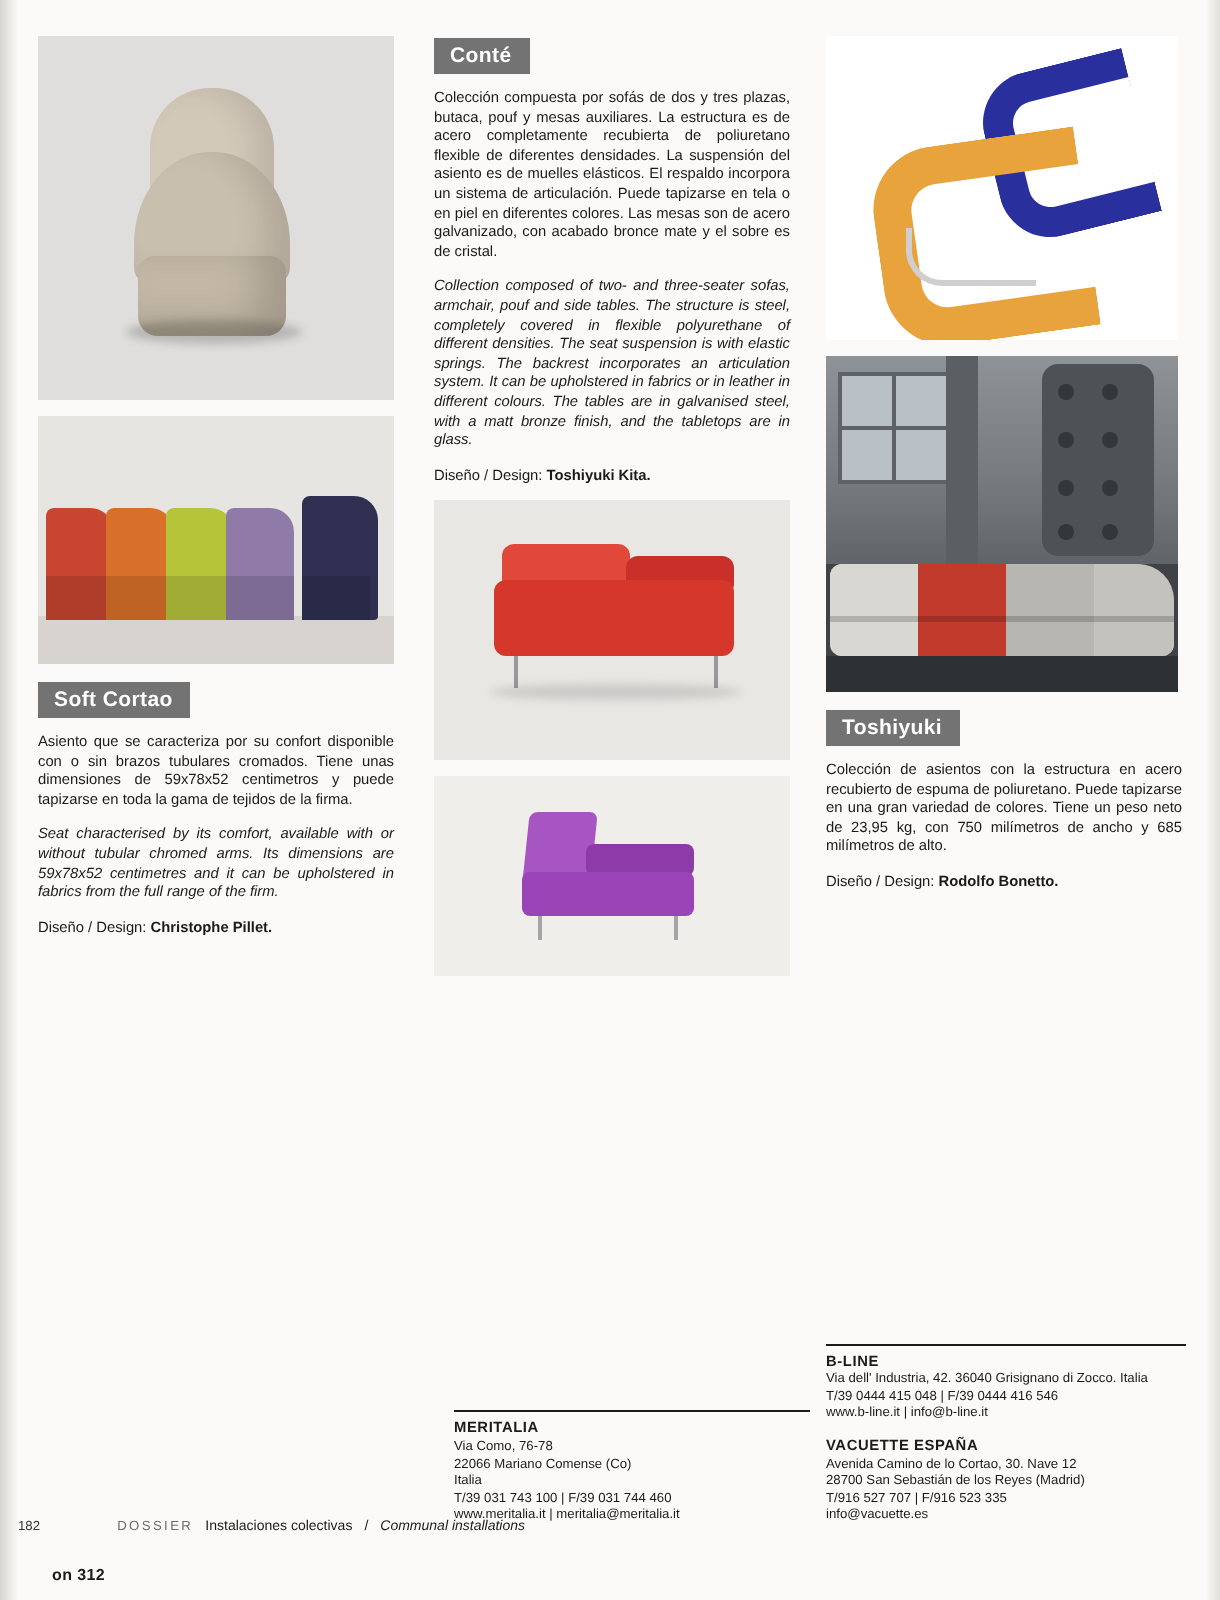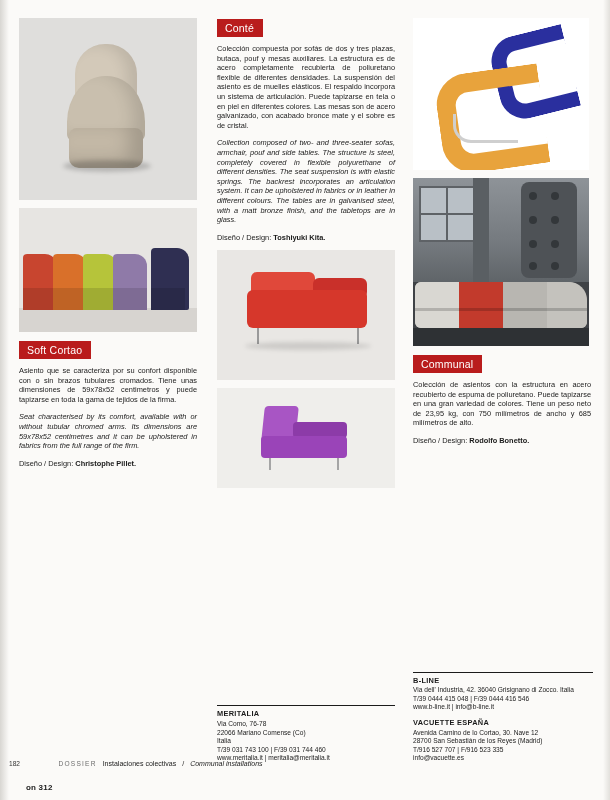--- a/index.html
+++ b/index.html
@@ -51,24 +51,24 @@
     position: relative;
     box-sizing: border-box;
   }
   .col-1 { width: 198px; padding: 0 10px 0 10px; }
   .col-2 { width: 198px; padding: 0 10px 0 10px; }
   .col-3 { width: 196px; padding: 0 10px 0 8px; }
 
   
   .tag {
     display: inline-block;
-    background: #b91c1c;
+    background: #737373;
     color: #ffffff;
     font-size: 10.5px;
-    font-weight: normal;
+    font-weight: bold;
     letter-spacing: 0.2px;
     padding: 3px 9px 3px 8px;
     line-height: 12px;
     margin: 0 0 7px 0;
   }
 
   
   .body-es {
     font-size: 7.4px;
     line-height: 9.6px;
@@ -492,21 +492,21 @@
       </div>
 
       <div class="img chair-purple">
         <div class="cp-back"></div>
         <div class="cp-arm"></div>
         <div class="cp-seat"></div>
         <div class="cp-leg l1"></div>
         <div class="cp-leg l2"></div>
       </div>
 
-      <div class="contact" style="left:10px; width:178px;">
+      <div class="contact" style="left:20px; width:178px;">
         <hr class="rule">
         <div class="name">MERITALIA</div>
         <div>Via Como, 76-78</div>
         <div>22066 Mariano Comense (Co)</div>
         <div>Italia</div>
         <div>T/39 031 743 100 | F/39 031 744 460</div>
         <div>www.meritalia.it | meritalia@meritalia.it</div>
       </div>
     </div>
 
@@ -539,21 +539,21 @@
         <div class="fx-sofa">
           <div class="fx-seg s1"></div>
           <div class="fx-seg s2"></div>
           <div class="fx-seg s3"></div>
           <div class="fx-seg s4"></div>
           <div class="fx-seatline"></div>
         </div>
         <div class="fx-shadow"></div>
       </div>
 
-      <div class="tag">Communal</div>
+      <div class="tag">Toshiyuki</div>
 
       <p class="body-es">Colección de asientos con la estructura en acero recubierto de espuma de poliuretano. Puede tapizarse en una gran variedad de colores. Tiene un peso neto de 23,95 kg, con 750 milímetros de ancho y 685 milímetros de alto.</p>
 
       <p class="design-line">
         <span>Diseño / Design:</span>
         <span class="who">Rodolfo Bonetto.</span>
       </p>
 
       <div class="contact" style="left:8px; width:180px;">
         <hr class="rule">

